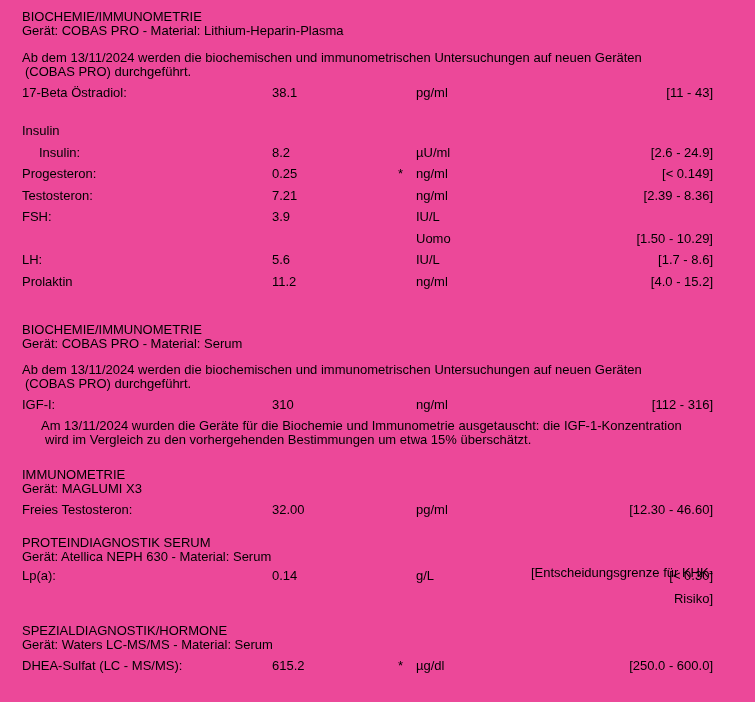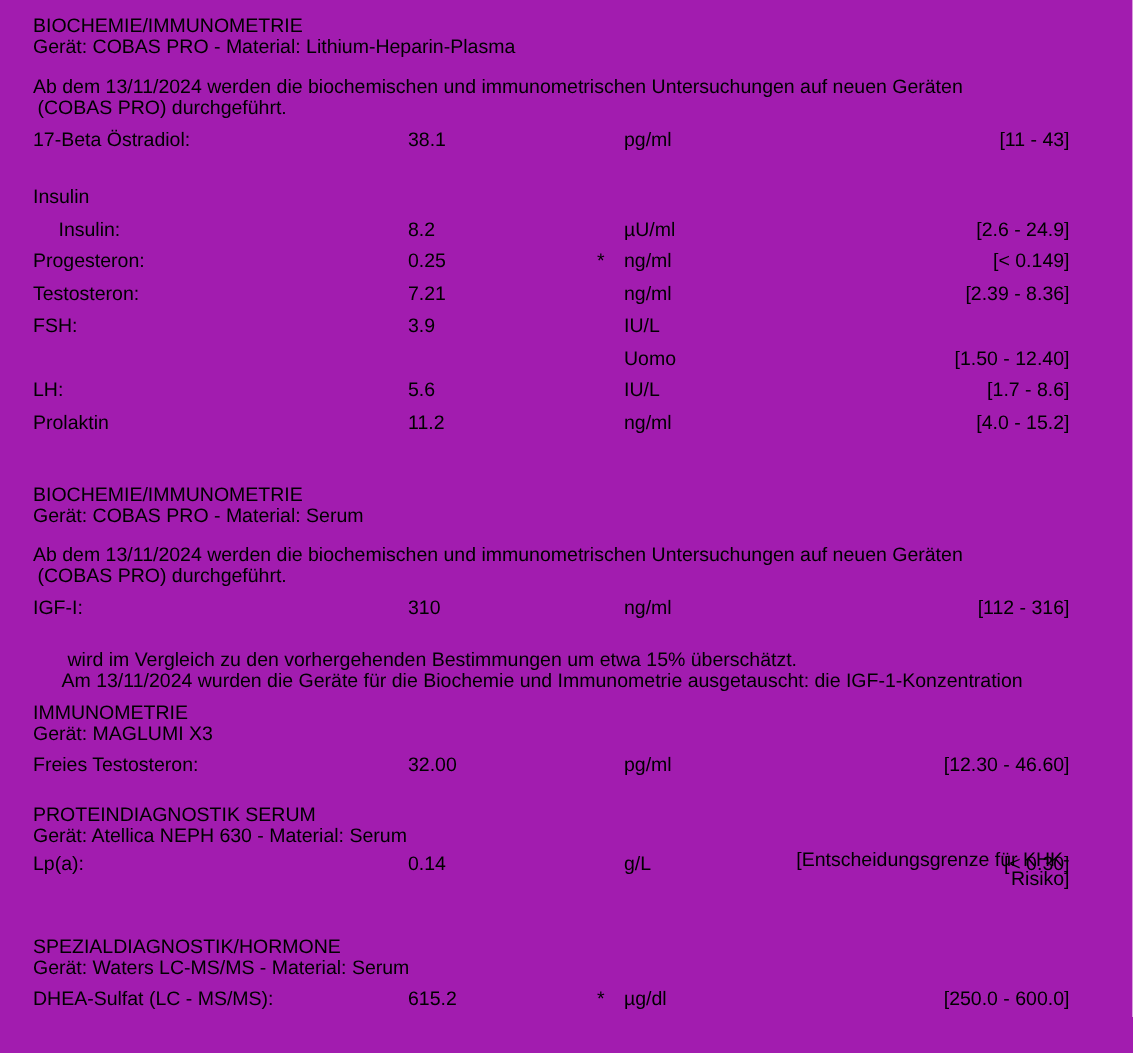--- a/index.html
+++ b/index.html
@@ -1,20 +1,20 @@
 <!DOCTYPE html>
 <html><head>
 <meta charset="utf-8">
 <style>
   html, body { margin: 0; padding: 0; background: #ffffff; }
   .page {
     position: relative;
     width: 755px;
     height: 702px;
-    background: #a21caf;
+    background: #ec4899;
     color: #000000;
     font-family: "Liberation Sans", sans-serif;
     font-size: 13px;
     line-height: 14px;
     overflow: hidden;
   }
   .ln {
     position: absolute;
     left: 22px;
     right: 42px;
@@ -22,21 +22,21 @@
   }
   .row {
     display: grid;
     grid-template-columns: 250px 118px 26px 110px 1fr;
   }
   .cell-label  { overflow: hidden; }
   .cell-flag   { padding-left: 8px; }
   .cell-range  { text-align: right; }
   .indent-sp   { padding-left: 3px; }   
   .indent-lbl  { padding-left: 17px; }  
-  .indent-n1   { padding-left: 19px; margin-top: 28px; }  
+  .indent-n1   { padding-left: 19px; }  
   .indent-n2   { padding-left: 23px; }  
 </style>
 </head>
 <body>
 
 <div class="page">
 
   <div class="ln" style="top:10px">BIOCHEMIE/IMMUNOMETRIE</div>
   <div class="ln" style="top:24px">Gerät: COBAS PRO - Material: Lithium-Heparin-Plasma</div>
   <div class="ln" style="top:51px">Ab dem 13/11/2024 werden die biochemischen und immunometrischen Untersuchungen auf neuen Geräten</div>
@@ -82,21 +82,21 @@
     <span class="cell-flag"></span>
     <span class="cell-unit">IU/L</span>
     <span class="cell-range"></span>
   </div>
 
   <div class="ln row" style="top:232px">
     <span class="cell-label"></span>
     <span class="cell-value"></span>
     <span class="cell-flag"></span>
     <span class="cell-unit">Uomo</span>
-    <span class="cell-range">[1.50 - 12.40]</span>
+    <span class="cell-range">[1.50 - 10.29]</span>
   </div>
 
   <div class="ln row" style="top:253px">
     <span class="cell-label">LH:</span>
     <span class="cell-value">5.6</span>
     <span class="cell-flag"></span>
     <span class="cell-unit">IU/L</span>
     <span class="cell-range">[1.7 - 8.6]</span>
   </div>
 
@@ -139,21 +139,21 @@
   <div class="ln" style="top:550px">Gerät: Atellica NEPH 630 - Material: Serum</div>
 
   <div class="ln row" style="top:569px">
     <span class="cell-label">Lp(a):</span>
     <span class="cell-value">0.14</span>
     <span class="cell-flag"></span>
     <span class="cell-unit">g/L</span>
     <span class="cell-range">[&lt; 0.30]</span>
   </div>
   <div class="ln cell-range" style="top:566px;text-align:right">[Entscheidungsgrenze für KHK-</div>
-  <div class="ln cell-range" style="top:579px;">Risiko]</div>
+  <div class="ln cell-range" style="top:592px;">Risiko]</div>
 
   <div class="ln" style="top:638px">Gerät: Waters LC-MS/MS - Material: Serum</div>
   <div class="ln" style="top:624px">SPEZIALDIAGNOSTIK/HORMONE</div>
 
   <div class="ln row" style="top:659px">
     <span class="cell-label">DHEA-Sulfat (LC - MS/MS):</span>
     <span class="cell-value">615.2</span>
     <span class="cell-flag">*</span>
     <span class="cell-unit">µg/dl</span>
     <span class="cell-range">[250.0 - 600.0]</span>

